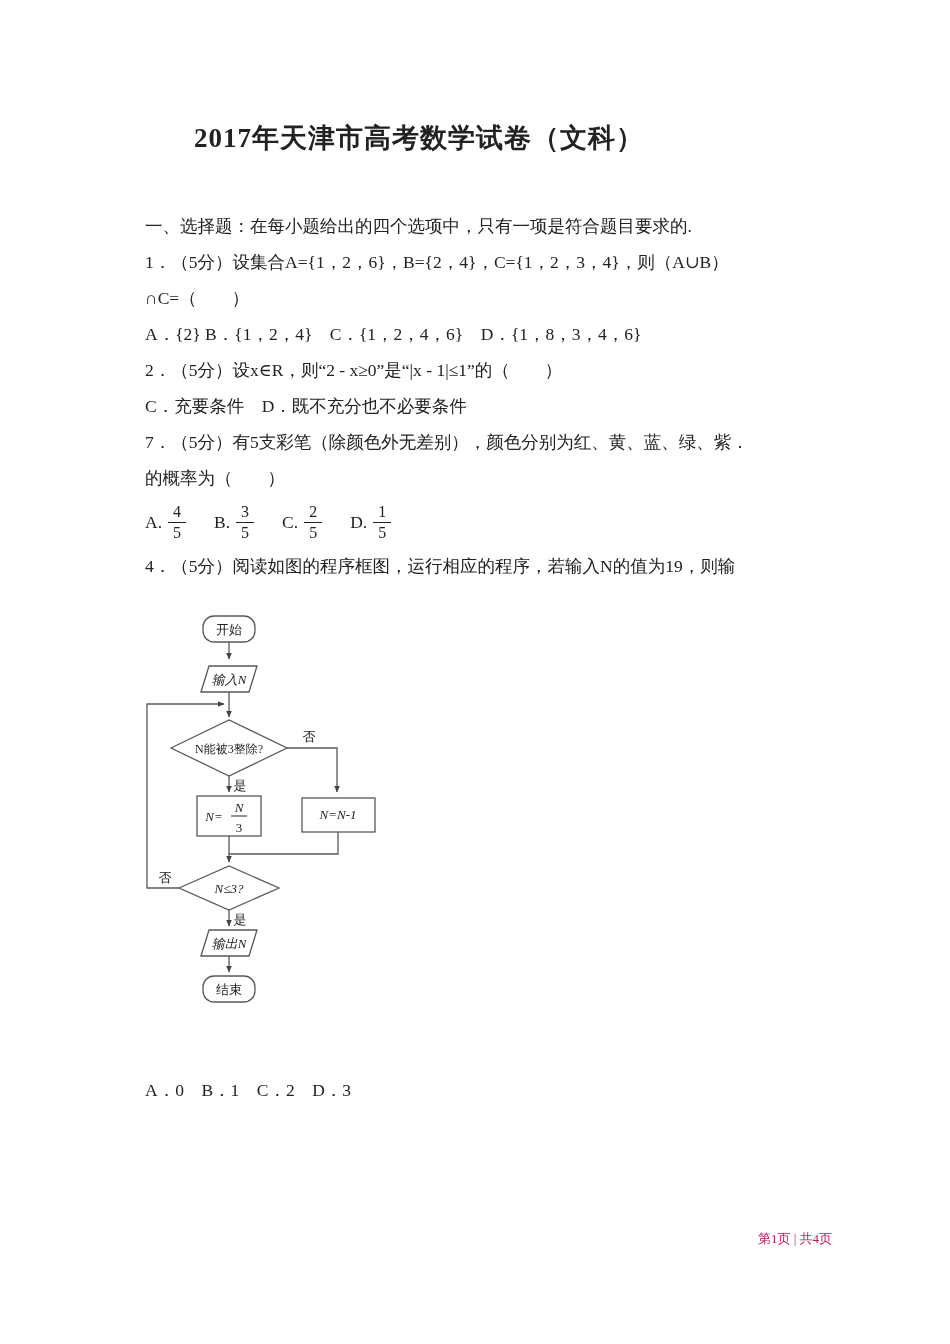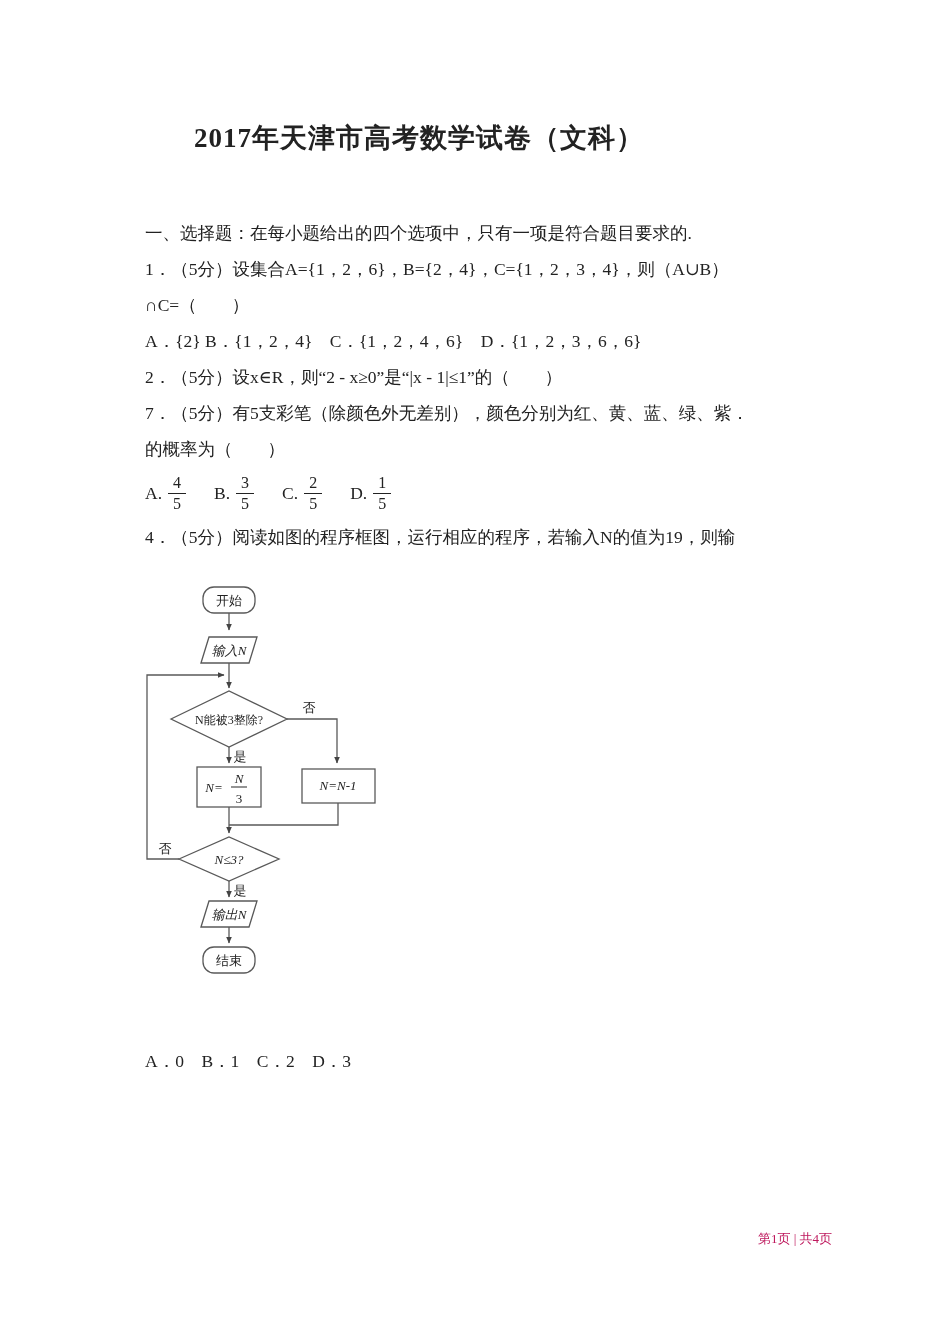--- a/index.html
+++ b/index.html
@@ -9,21 +9,21 @@
     position:relative;
     font-family:"Liberation Serif","DejaVu Serif",serif;
     color:#222;
     overflow:hidden;
   }
   .title {
     position:absolute; top:120px; left:0; width:838px;
     text-align:center; font-size:27px; font-weight:bold; letter-spacing:1px;
   }
   .content {
-    position:absolute; left:145px; top:215px; width:678px;
+    position:absolute; left:145px; top:208px; width:678px;
     font-size:17.5px;
   }
   .line { line-height:36px; min-height:36px; }
   .frac-line {
     display:flex; align-items:center; gap:28px; height:52px; font-size:17.5px;
   }
   .opt-group { display:inline-flex; align-items:center; }
   .opt-label { margin-right:6px; }
   .frac {
     display:inline-flex; flex-direction:column; align-items:center;
@@ -50,23 +50,24 @@
 <body>
 
 <div class="title">2017年天津市高考数学试卷（文科）</div>
 
 <div class="content">
 
   <div class="line">一、选择题：在每小题给出的四个选项中，只有一项是符合题目要求的.</div>
 
   <div class="line">1．（5分）设集合A={1，2，6}，B={2，4}，C={1，2，3，4}，则（A∪B）</div>
   <div class="line">∩C=（　　）</div>
-  <div class="line">A．{2} B．{1，2，4}　C．{1，2，4，6}　D．{1，2，3，6，6}</div>
+  <div class="line">A．{2} B．{1，2，4}　C．{1，2，4，6}　D．{1，8，3，4，6}</div>
 
   <div class="line">2．（5分）设x∈R，则“2 - x≥0”是“|x - 1|≤1”的（　　）</div>
+  <div class="line">C．充要条件　D．既不充分也不必要条件</div>
 
   <div class="line">7．（5分）有5支彩笔（除颜色外无差别），颜色分别为红、黄、蓝、绿、紫．</div>
   <div class="line">的概率为（　　）</div>
 
   <div class="frac-line">
     <span class="opt-group">
       <span class="opt-label">A.</span>
       <span class="frac">
         <span class="num">4</span>
         <span class="den">5</span>

